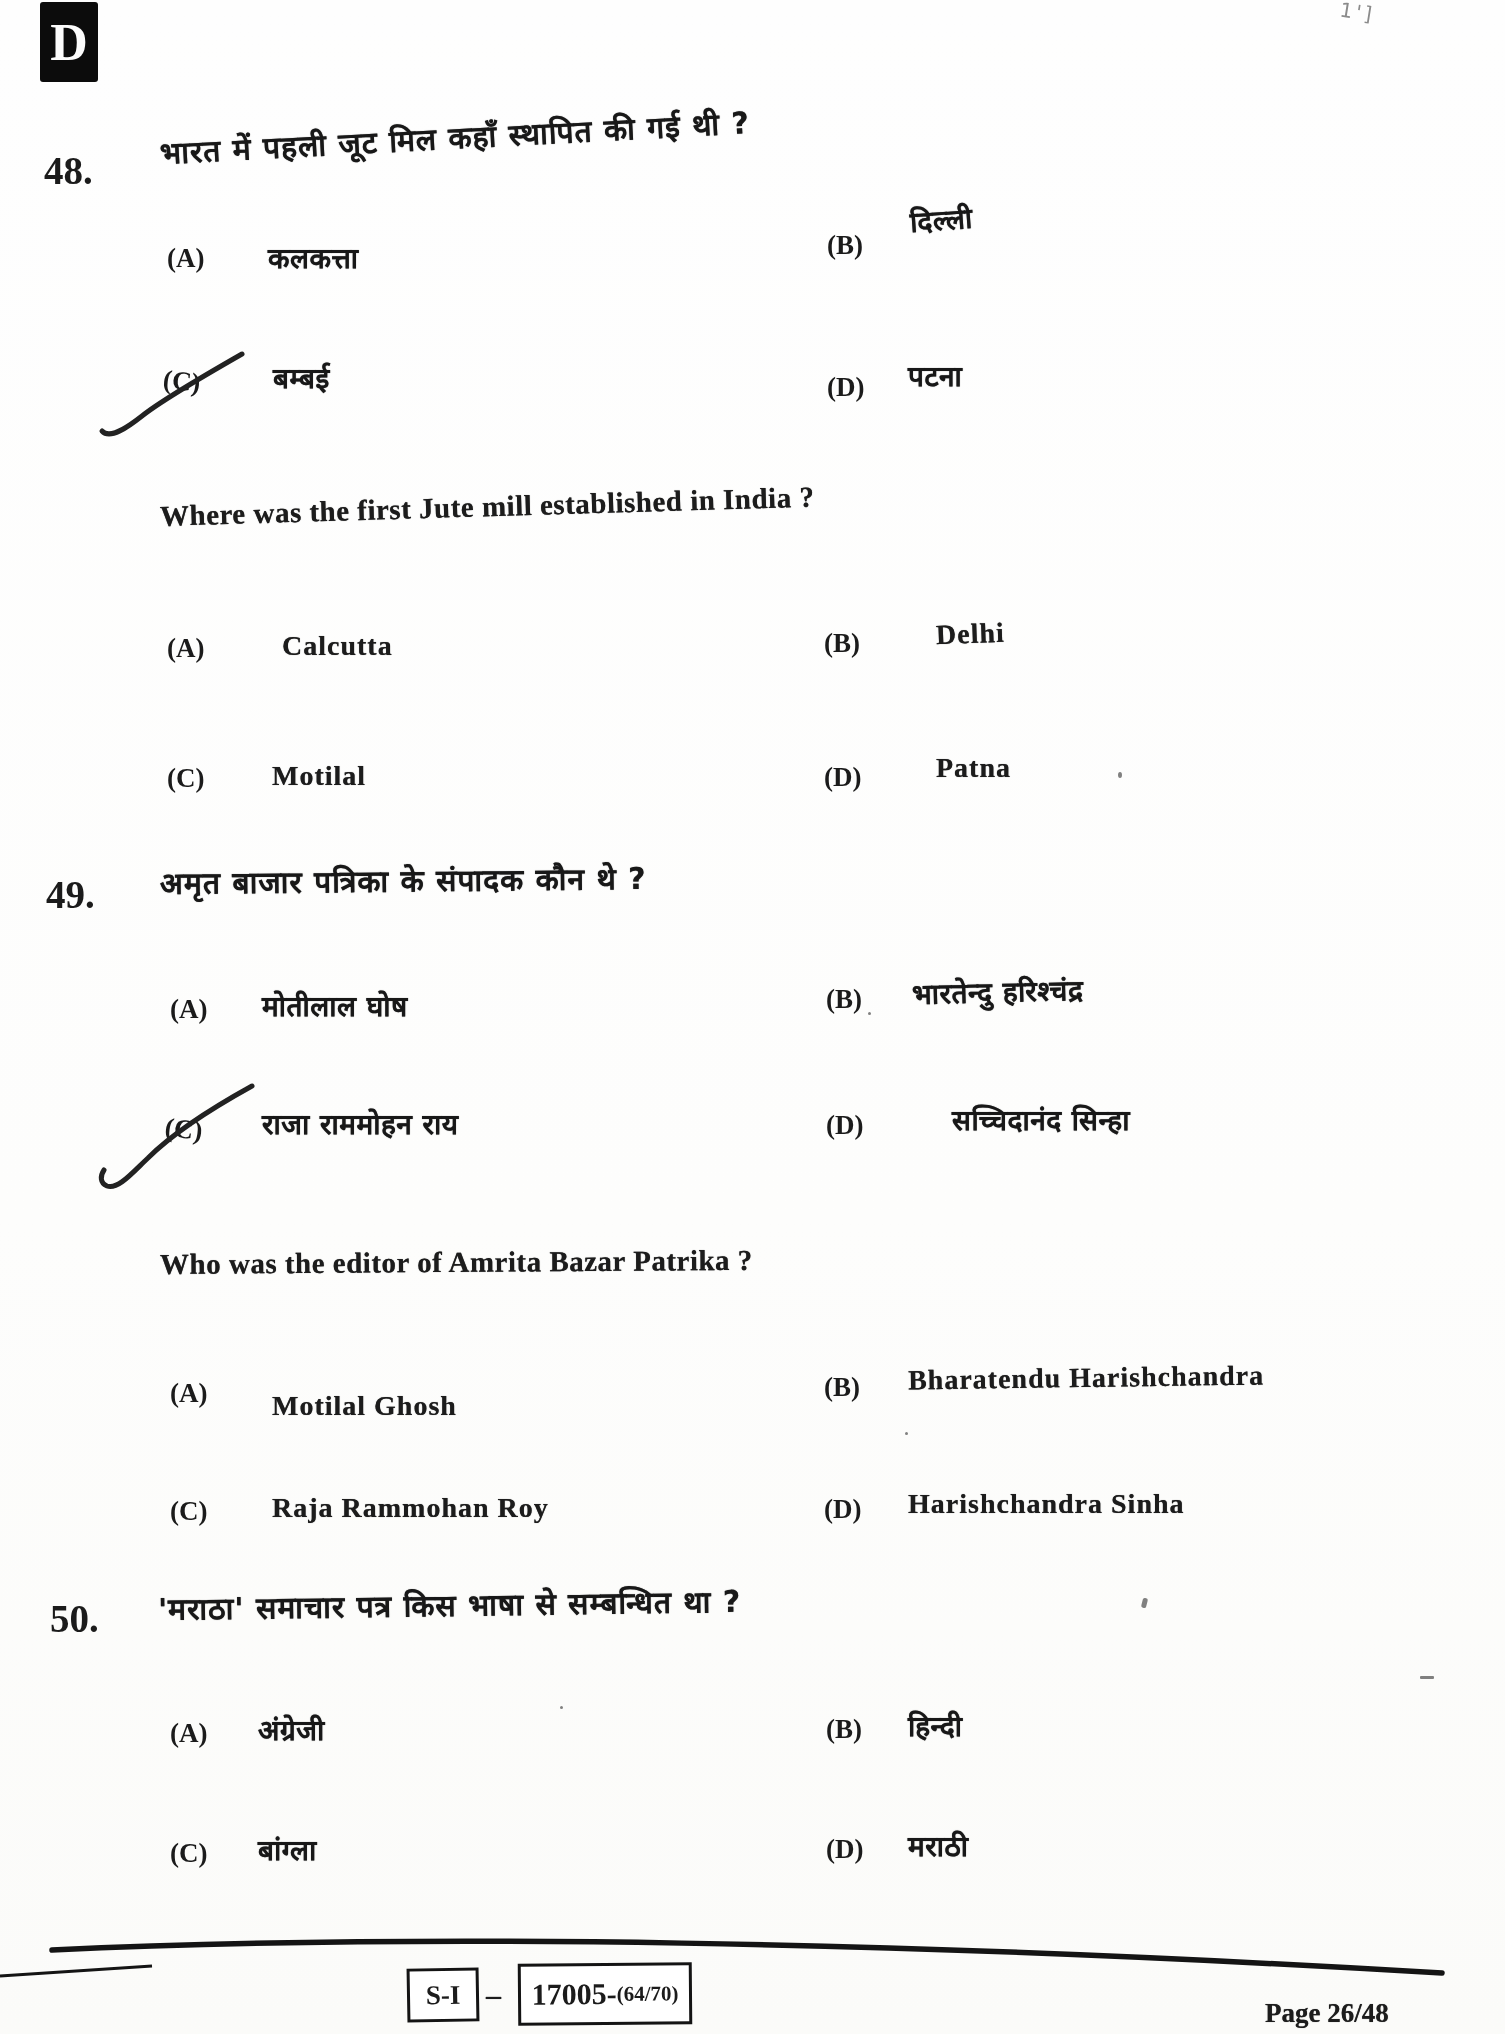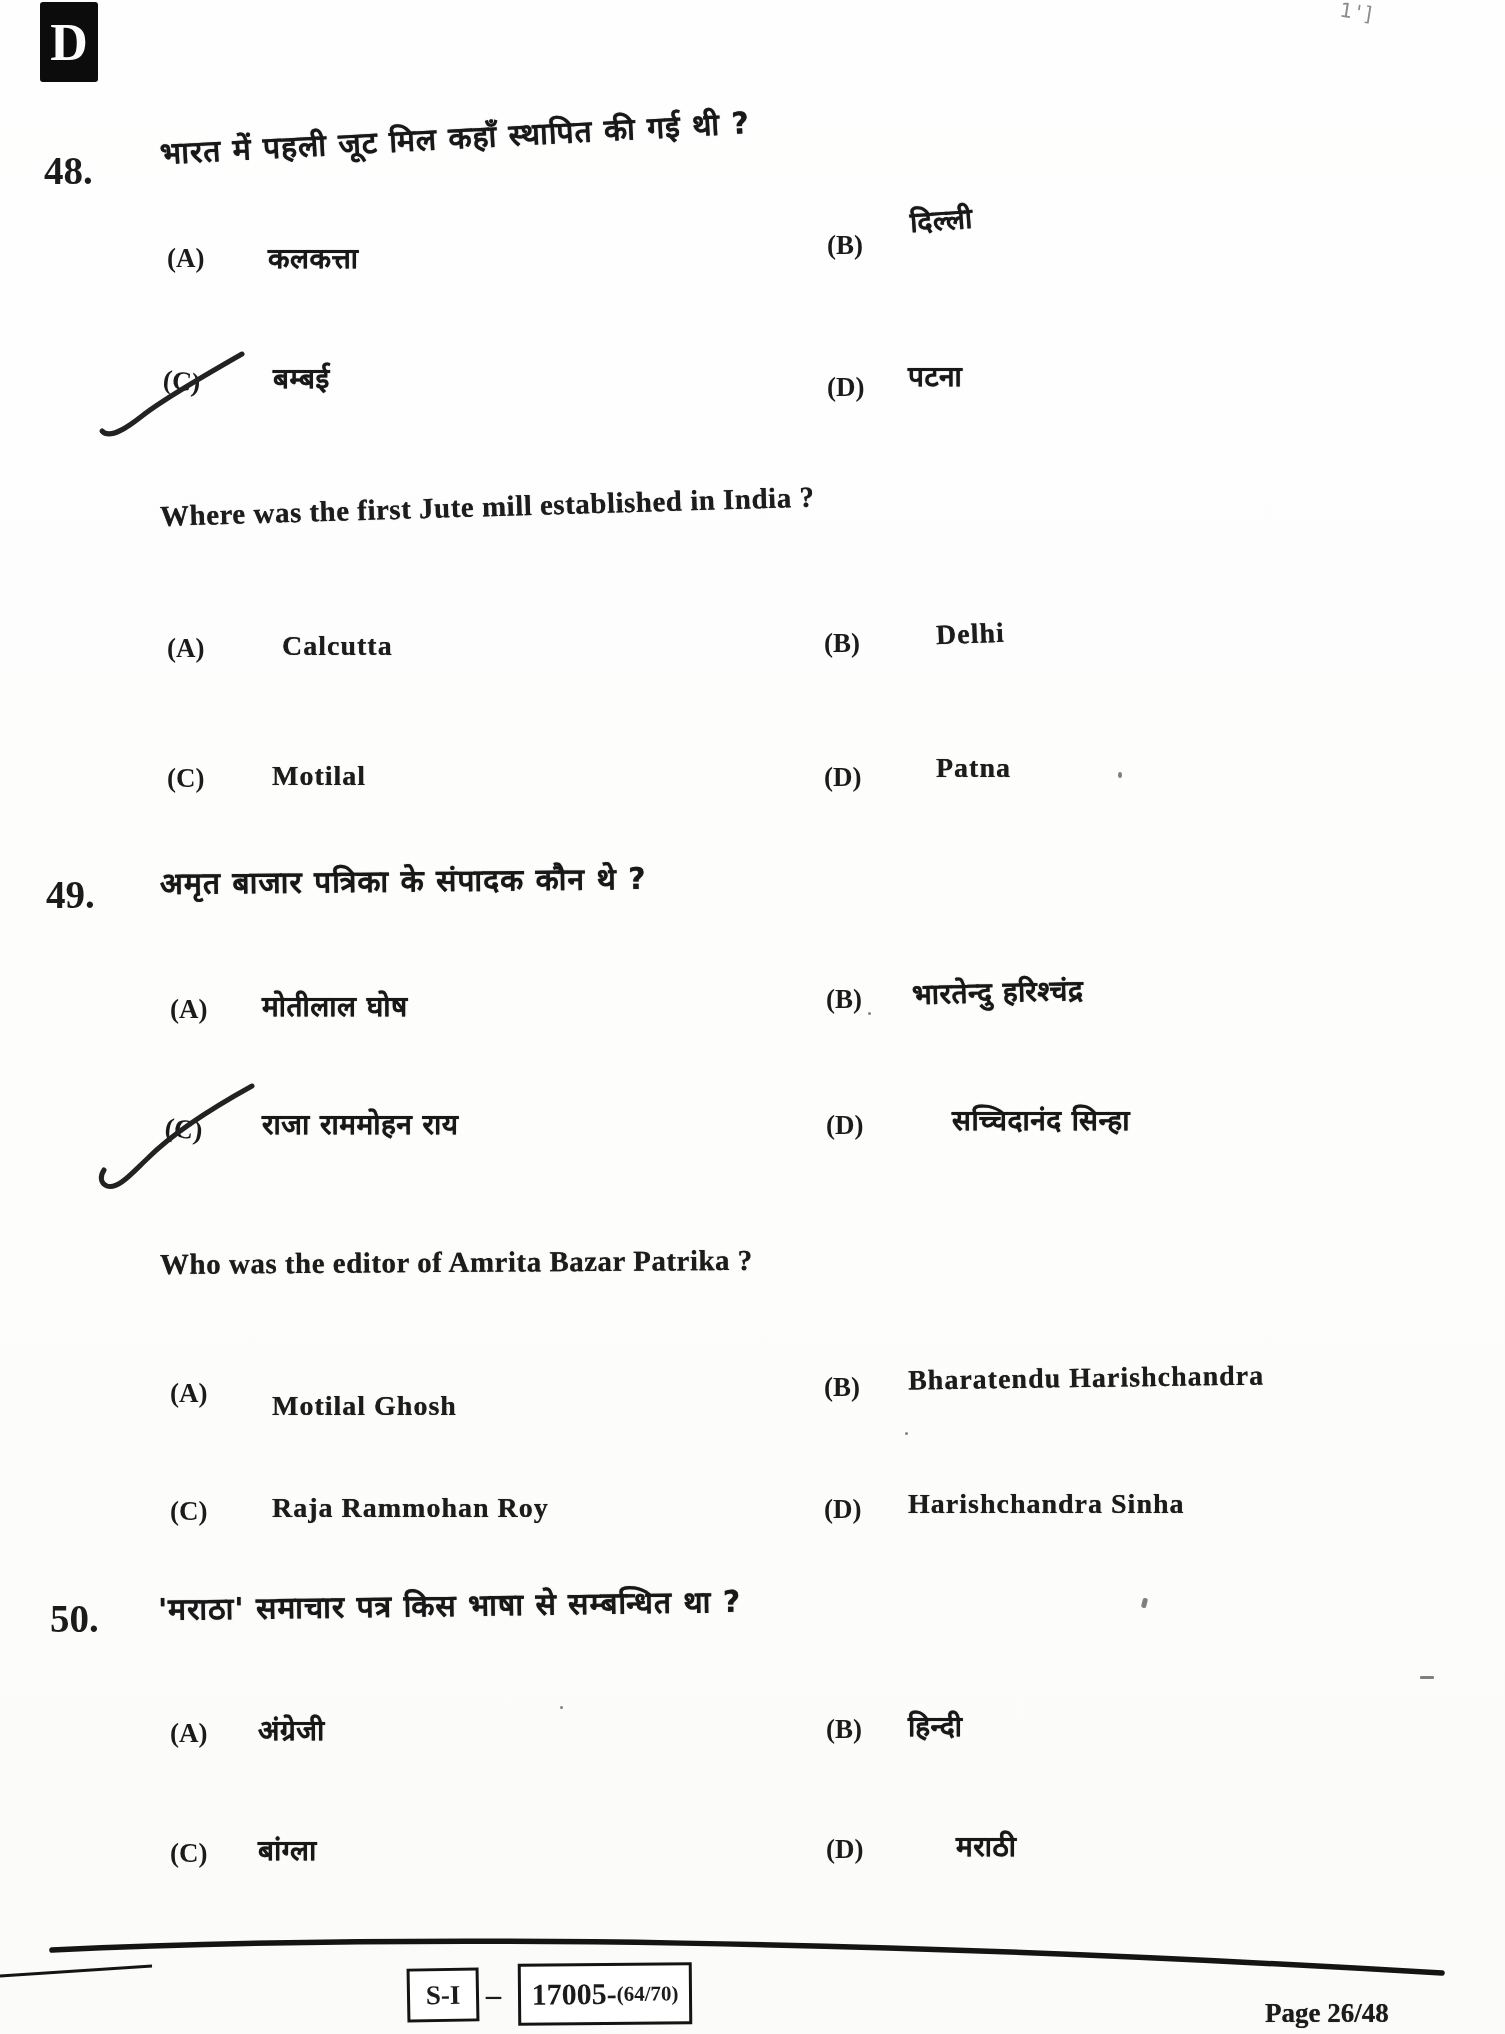--- a/index.html
+++ b/index.html
@@ -93,21 +93,21 @@
   <div class="abs qnum" style="left:50px;top:1596px;">50.</div>
   <div class="abs hi qline-hi" style="left:158px;top:1588px;transform:rotate(-.8deg);transform-origin:left center;">'मराठा' समाचार पत्र किस भाषा से सम्बन्धित था ?</div>
 
   <div class="abs optlbl" style="left:170px;top:1718px;">(A)</div>
   <div class="abs hi opttxt-hi" style="left:258px;top:1710px;">अंग्रेजी</div>
   <div class="abs optlbl" style="left:826px;top:1714px;">(B)</div>
   <div class="abs hi opttxt-hi" style="left:908px;top:1706px;">हिन्दी</div>
   <div class="abs optlbl" style="left:170px;top:1838px;">(C)</div>
   <div class="abs hi opttxt-hi" style="left:258px;top:1830px;">बांग्ला</div>
   <div class="abs optlbl" style="left:826px;top:1834px;">(D)</div>
-  <div class="abs hi opttxt-hi" style="left:956px;top:1826px;">मराठी</div>
+  <div class="abs hi opttxt-hi" style="left:908px;top:1826px;">मराठी</div>
 
   <svg class="overlay" width="1505" height="2034" viewBox="0 0 1505 2034">
     <path d="M 242,354 C 200,378 162,400 142,416 C 128,427 110,440 102,431" stroke="#222" stroke-width="5" fill="none" stroke-linecap="round"></path>
     <path d="M 252,1086 C 205,1112 168,1138 148,1158 C 133,1172 118,1190 107,1186 C 100,1183 100,1176 104,1170" stroke="#222" stroke-width="5" fill="none" stroke-linecap="round"></path>
     <path d="M 52,1950 C 420,1933 900,1941 1442,1973" stroke="#141414" stroke-width="5.5" fill="none" stroke-linecap="round"></path>
     <path d="M 0,1976 L 152,1966" stroke="#141414" stroke-width="3" fill="none"></path>
   </svg>
 
   <div class="abs footbox" style="left:407px;top:1968px;width:66px;height:48px;font-size:27px;transform:rotate(-1deg);">
     <span>S-I</span>

